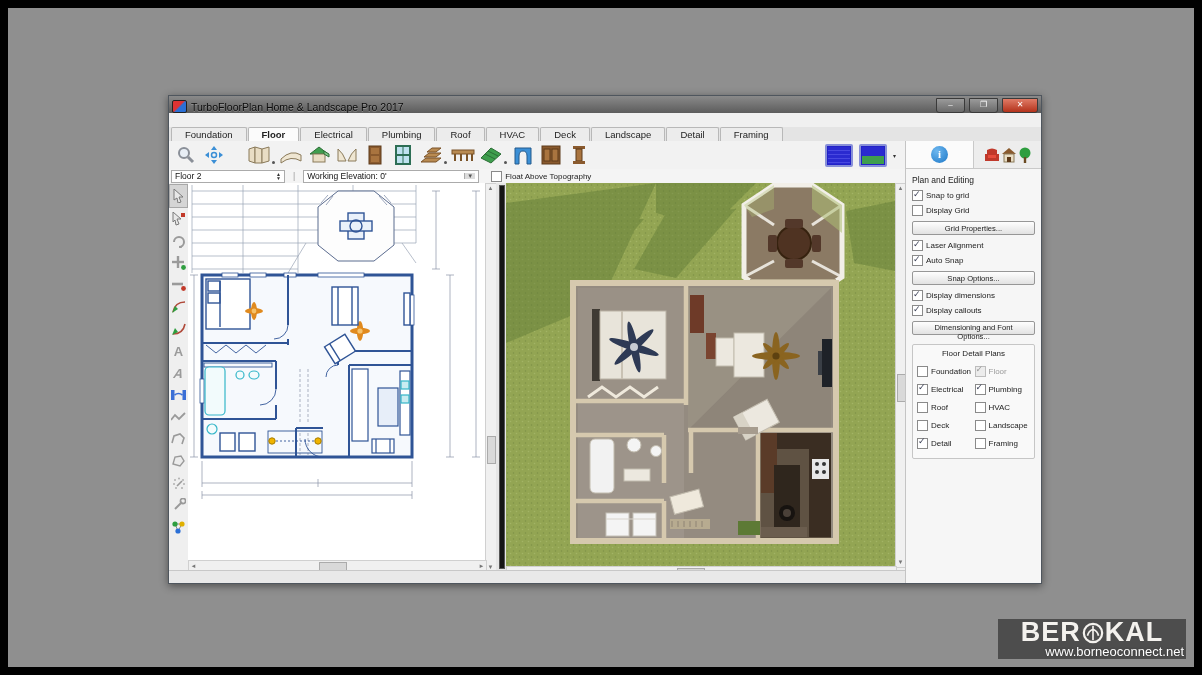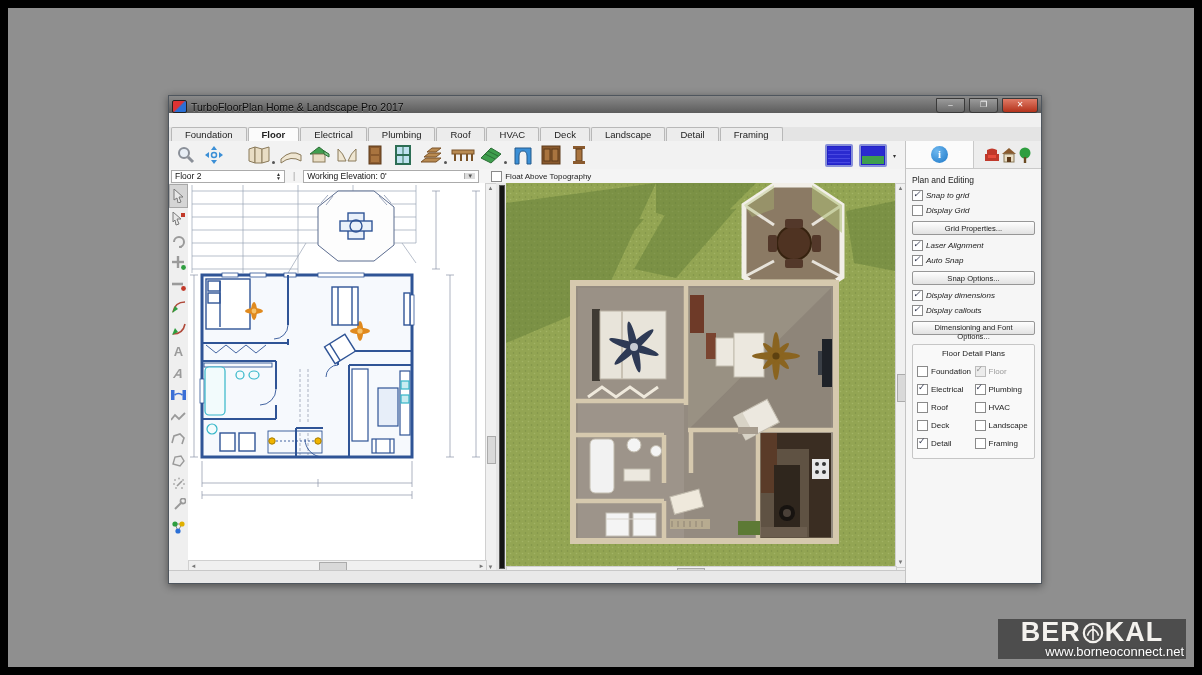--- a/index.html
+++ b/index.html
@@ -77,21 +77,21 @@
   .rpanel{position:absolute;right:0;top:45px;width:135px;bottom:0;background:#f6f6f6;
     border-left:1px solid #c4c4c4;}
   .rtabs{display:flex;height:27px;border-bottom:1px solid #c9c9c9;background:#ededed;}
   .rtab{flex:1;display:flex;align-items:center;justify-content:center;gap:1px;}
   .rtab.active{background:#fbfbfb;border-right:1px solid #c9c9c9;}
   .info-circle{width:17px;height:17px;border-radius:50%;background:radial-gradient(circle at 35% 30%,#6db7ef,#1d78c8);
     color:#fff;font-weight:bold;font-size:11px;font-family:"Liberation Serif",serif;
     text-align:center;line-height:17px;}
   .rbody{padding:4px 6px 0 6px;}
   .rtitle{font-size:8.5px;color:#222;margin:2px 0 5px;}
-  .optlist .cb{margin:4px 0;font-style:italic;}
+  .optlist .cb{margin:4px 0;}
   .pbtn{display:block;width:100%;height:14px;margin:5px 0;font-size:7.6px;color:#222;
     background:linear-gradient(#fefefe,#e2e2e2);border:1px solid #979797;border-radius:2px;
     font-family:"Liberation Sans",sans-serif;}
   .groupbox{border:1px solid #c6c6c6;border-radius:2px;margin-top:9px;padding:2px 4px 6px;position:relative;background:#f9f9f9;}
   .gtitle{text-align:center;font-size:8px;color:#222;margin:2px 0 4px;}
   .fvp-grid{display:grid;grid-template-columns:1fr 1fr;column-gap:2px;}
   .fvp-grid .cb{margin:3.5px 0;}
   .dislabel{color:#9a9a9a;}
   
   .wm{position:absolute;right:8px;bottom:8px;width:188px;height:40px;background:#4d4d4d;}

